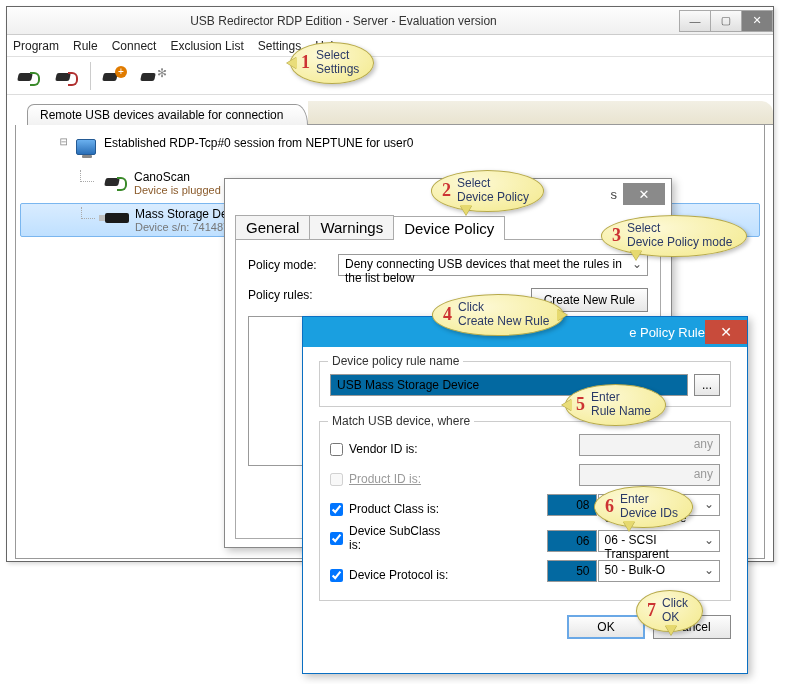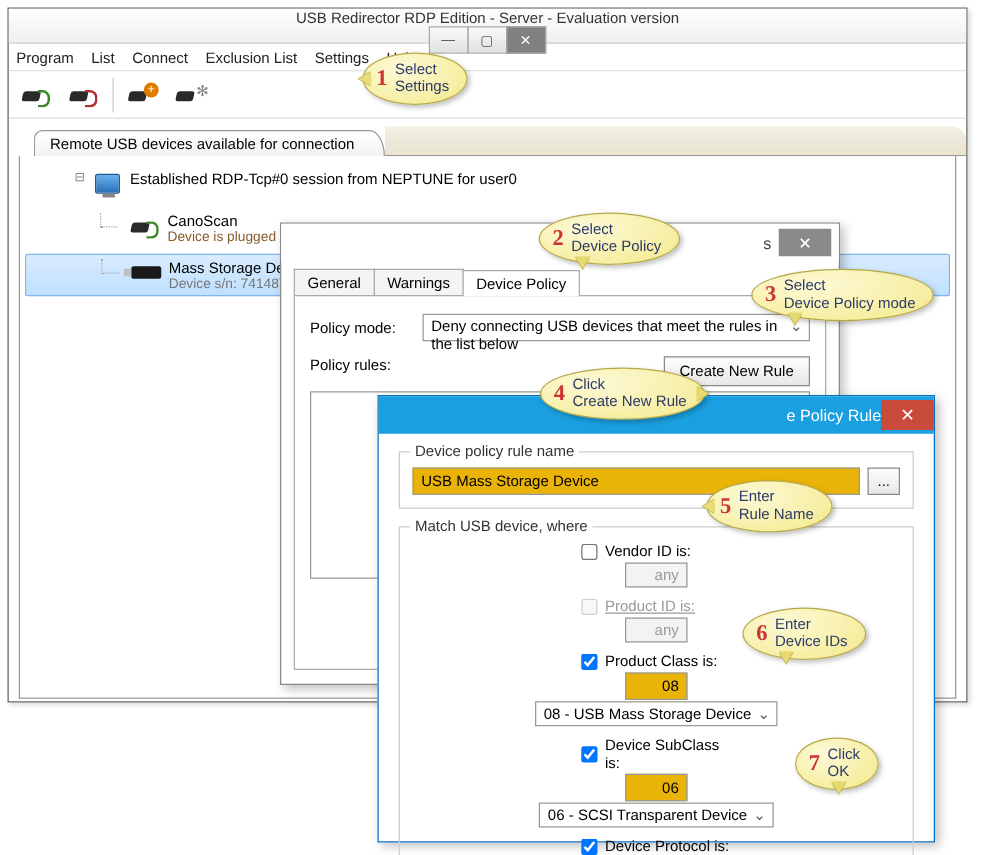--- a/index.html
+++ b/index.html
@@ -1,20 +1,20 @@
 <!DOCTYPE html>
 <html><head>
 <meta charset="utf-8">
 <style>
 * { box-sizing: border-box; font-family: "Segoe UI", Tahoma, sans-serif; }
 body { margin: 0; background: #fff; width: 786px; height: 684px; position: relative; overflow: hidden; }
 
 
 .main-window { position: absolute; left: 6px; top: 6px; width: 768px; height: 556px; border: 1px solid #666; background: #fff; box-shadow: 2px 2px 4px rgba(0,0,0,.15); }
-.titlebar { height: 28px; background: linear-gradient(#fdfdfd,#f0f0f0); border-bottom: 1px solid #ccc; display: flex; align-items: center; flex-direction: column; }
+.titlebar { height: 28px; background: linear-gradient(#fdfdfd,#f0f0f0); border-bottom: 1px solid #ccc; display: flex; align-items: center; }
 .titlebar .title { flex: 1; text-align: center; font-size: 12px; color: #333; }
 .win-btns { display: flex; }
 .win-btn { width: 32px; height: 22px; border: 1px solid #aaa; background: linear-gradient(#fafafa,#e0e0e0); margin-left: -1px; display: flex; align-items: center; justify-content: center; font-size: 11px; color: #555; cursor: pointer; }
 .win-btn.close { background: #808080; color: #fff; }
 .menubar { height: 22px; display: flex; align-items: center; padding: 0 6px; font-size: 12px; color: #222; gap: 14px; border-bottom: 1px solid #e0e0e0; }
 .menubar span { cursor: pointer; }
 .toolbar { height: 38px; border-bottom: 1px solid #ddd; display: flex; align-items: center; padding: 0 4px; gap: 2px; }
 .tool-btn { width: 36px; height: 32px; border: 1px solid transparent; display: flex; align-items: center; justify-content: center; cursor: pointer; }
 .tool-sep { width: 1px; height: 28px; background: #ccc; margin: 0 3px; }
 
@@ -40,21 +40,21 @@
 .dev-sub { color:#8a5a2a; font-size:11px; }
 .dev-sub.gray { color:#777; }
 
 
 .dlg { position:absolute; border:1px solid #888; background:#fff; box-shadow: 3px 3px 8px rgba(0,0,0,.25); }
 .settings-dlg { left:224px; top:178px; width:448px; height:370px; }
 .settings-title { height:30px; background:#fff; display:flex; align-items:center; padding:0 6px; font-size:13px; color:#333; }
 .settings-title .spacer { flex:1; }
 .close-x { width:42px; height:22px; background:#8a8a8a; color:#fff; display:flex; align-items:center; justify-content:center; font-size:13px; cursor:pointer; }
 .settings-body { padding: 6px 10px; }
-.settings-tabs { display:flex; font-size:12px; }
+.settings-tabs { display:flex; font-size:15px; }
 .settings-tab { border:1px solid #aaa; border-bottom:none; padding:3px 10px; background:#f4f4f4; margin-right:-1px; cursor:pointer; }
 .settings-tab.active { background:#fff; position:relative; top:1px; }
 .settings-pane { border:1px solid #aaa; padding:14px 12px; height:300px; font-size:12px; }
 .form-row { display:flex; align-items:center; margin-bottom:12px; }
 .form-row label { width:90px; }
 .select { flex:1; height:22px; border:1px solid #999; background:#fff; padding:2px 20px 2px 6px; font-size:12px; position:relative; }
 .select::after { content:"⌄"; position:absolute; right:5px; top:2px; font-size:12px; color:#555; }
 .btn { height:24px; border:1px solid #888; background:linear-gradient(#fdfdfd,#e7e7e7); padding:0 12px; font-size:12px; cursor:pointer; display:inline-flex; align-items:center; }
 .btn.primary { border:2px solid #6aa8e6; }
 .rules-box { border:1px solid #999; height:150px; margin-top:4px; background:#fff; }
@@ -63,23 +63,23 @@
 .rules-row .left > label { margin-bottom: 4px; }
 
 
 .rule-dlg { left:302px; top:316px; width:446px; height:358px; border:1px solid #0a6fc2; }
 .rule-title { height:30px; background:#1a9fe0; color:#fff; display:flex; align-items:center; padding:0 10px; font-size:13px; }
 .rule-title .spacer { flex:1; }
 .rule-close { width:42px; height:24px; background:#c84b3b; color:#fff; display:flex; align-items:center; justify-content:center; font-size:14px; cursor:pointer; margin-right:-10px; }
 .rule-body { padding:14px 16px 10px 16px; font-size:12px; }
 .group { border:1px solid #ccc; padding:12px 10px 10px 10px; margin-bottom:14px; position:relative; }
 .group > .legend { position:absolute; top:-8px; left:8px; background:#fff; padding:0 4px; font-size:12px; color:#333; }
-.text-input { height:22px; border:1px solid #999; background:#eab308; padding:2px 6px; font-size:12px; }
+.text-input { height:22px; border:1px solid #999; background:#0369a1; padding:2px 6px; font-size:12px; }
 .small-btn { width:26px; height:22px; border:1px solid #888; background:linear-gradient(#fdfdfd,#e7e7e7); font-size:12px; display:inline-flex; align-items:center; justify-content:center; cursor:pointer; }
-.match-row { display:flex; align-items:center; margin-bottom:8px; gap:1px;flex-direction:column; }
+.match-row { display:flex; align-items:flex-end; margin-bottom:8px; gap:1px; }
 .match-row .chk { width:120px; display:flex; align-items:center; gap:6px; }
 .match-row .chk.disabled { color:#9a9a9a;text-decoration:underline; }
 .num { width:50px; text-align:right; }
 .sel { flex:1; position:relative; }
 .sel.disabled { color:#9a9a9a; background:#f3f3f3; }
 .dlg-buttons { display:flex; justify-content:flex-end; gap:8px; margin-top:2px; }
 input[type=checkbox]{ width:13px; height:13px; margin:0; }
 
 
 .callout { position:absolute; z-index:50; background:radial-gradient(ellipse at 35% 30%, #fdf9d6, #f3e98a); border:1px solid #b6a94a; border-radius:50%; padding:6px 14px 6px 10px; font-size:12px; color:#2b3a66; box-shadow: 2px 2px 4px rgba(0,0,0,.25); display:flex; align-items:center; gap:6px; white-space:nowrap; }
@@ -104,21 +104,21 @@
   <div class="titlebar">
     <div class="title">USB Redirector RDP Edition - Server - Evaluation version</div>
     <div class="win-btns">
       <div class="win-btn">—</div>
       <div class="win-btn">▢</div>
       <div class="win-btn close">✕</div>
     </div>
   </div>
   <div class="menubar">
     <span>Program</span>
-    <span>List</span>
+    <span>Rule</span>
     <span>Connect</span>
     <span>Exclusion List</span>
     <span>Settings</span>
     <span>Help</span>
   </div>
   <div class="toolbar">
     <div class="tool-btn">
         <span class="icon-plug"></span>
       </div>
     <div class="tool-btn">

